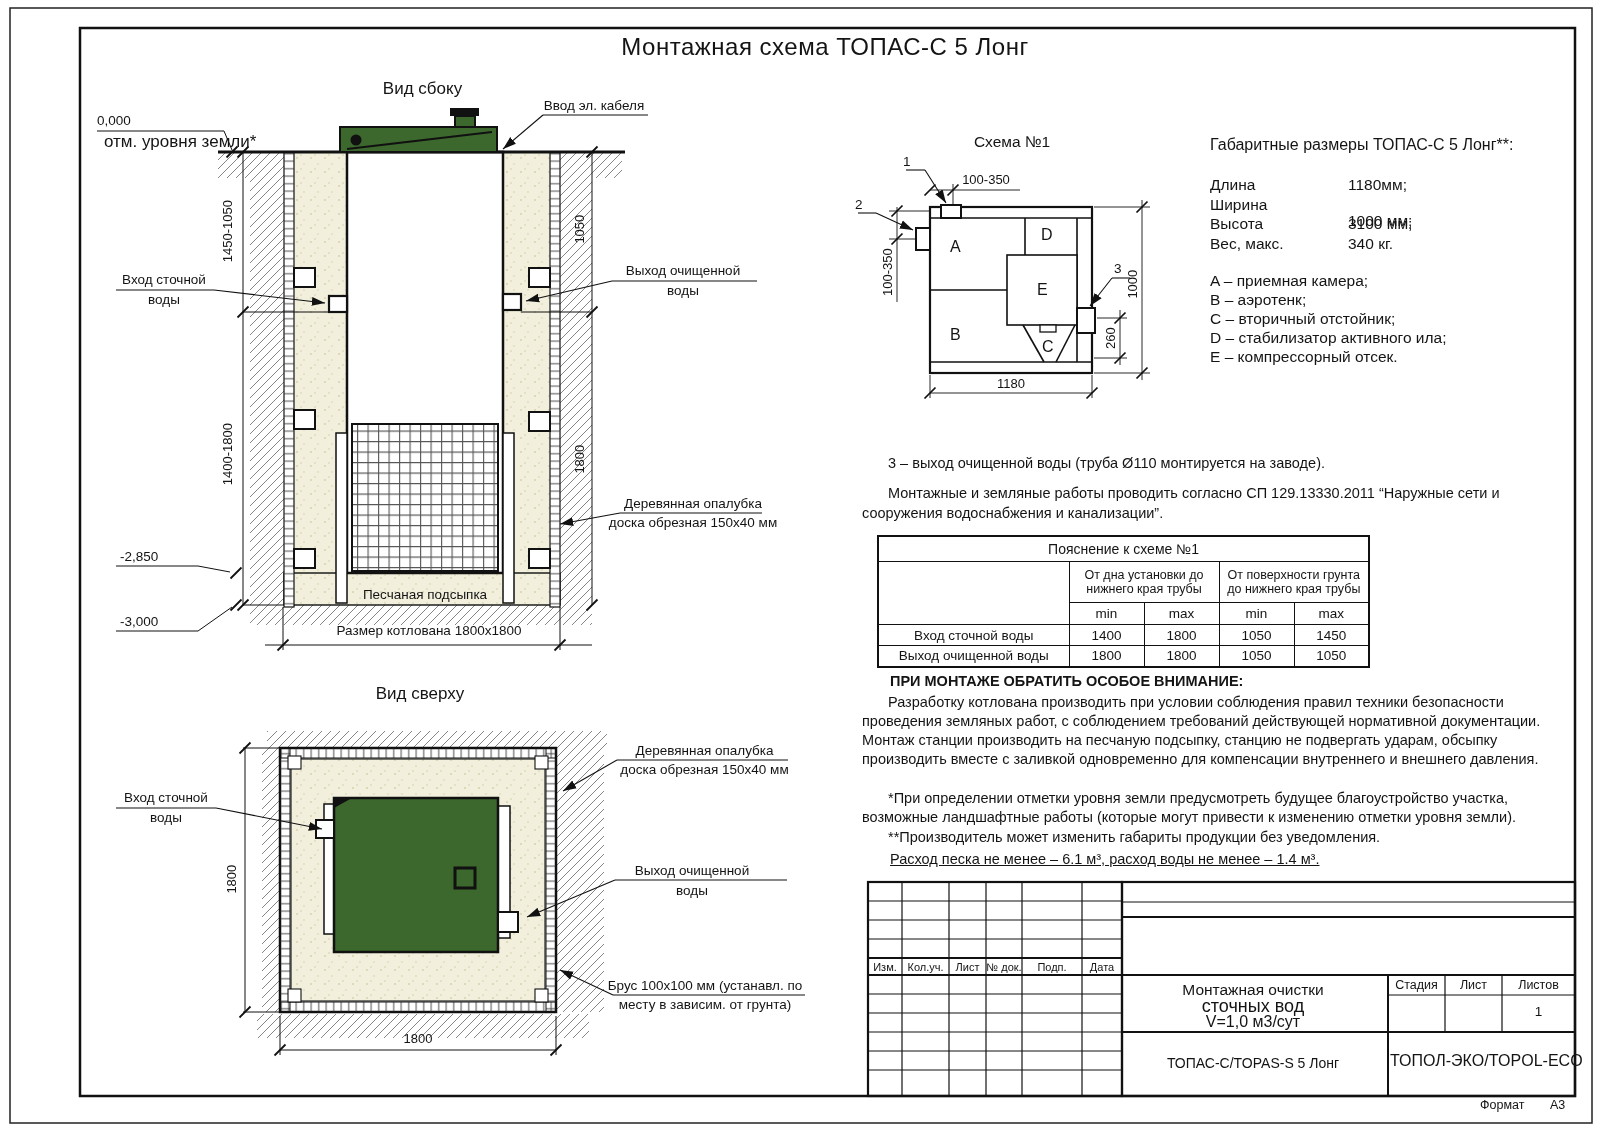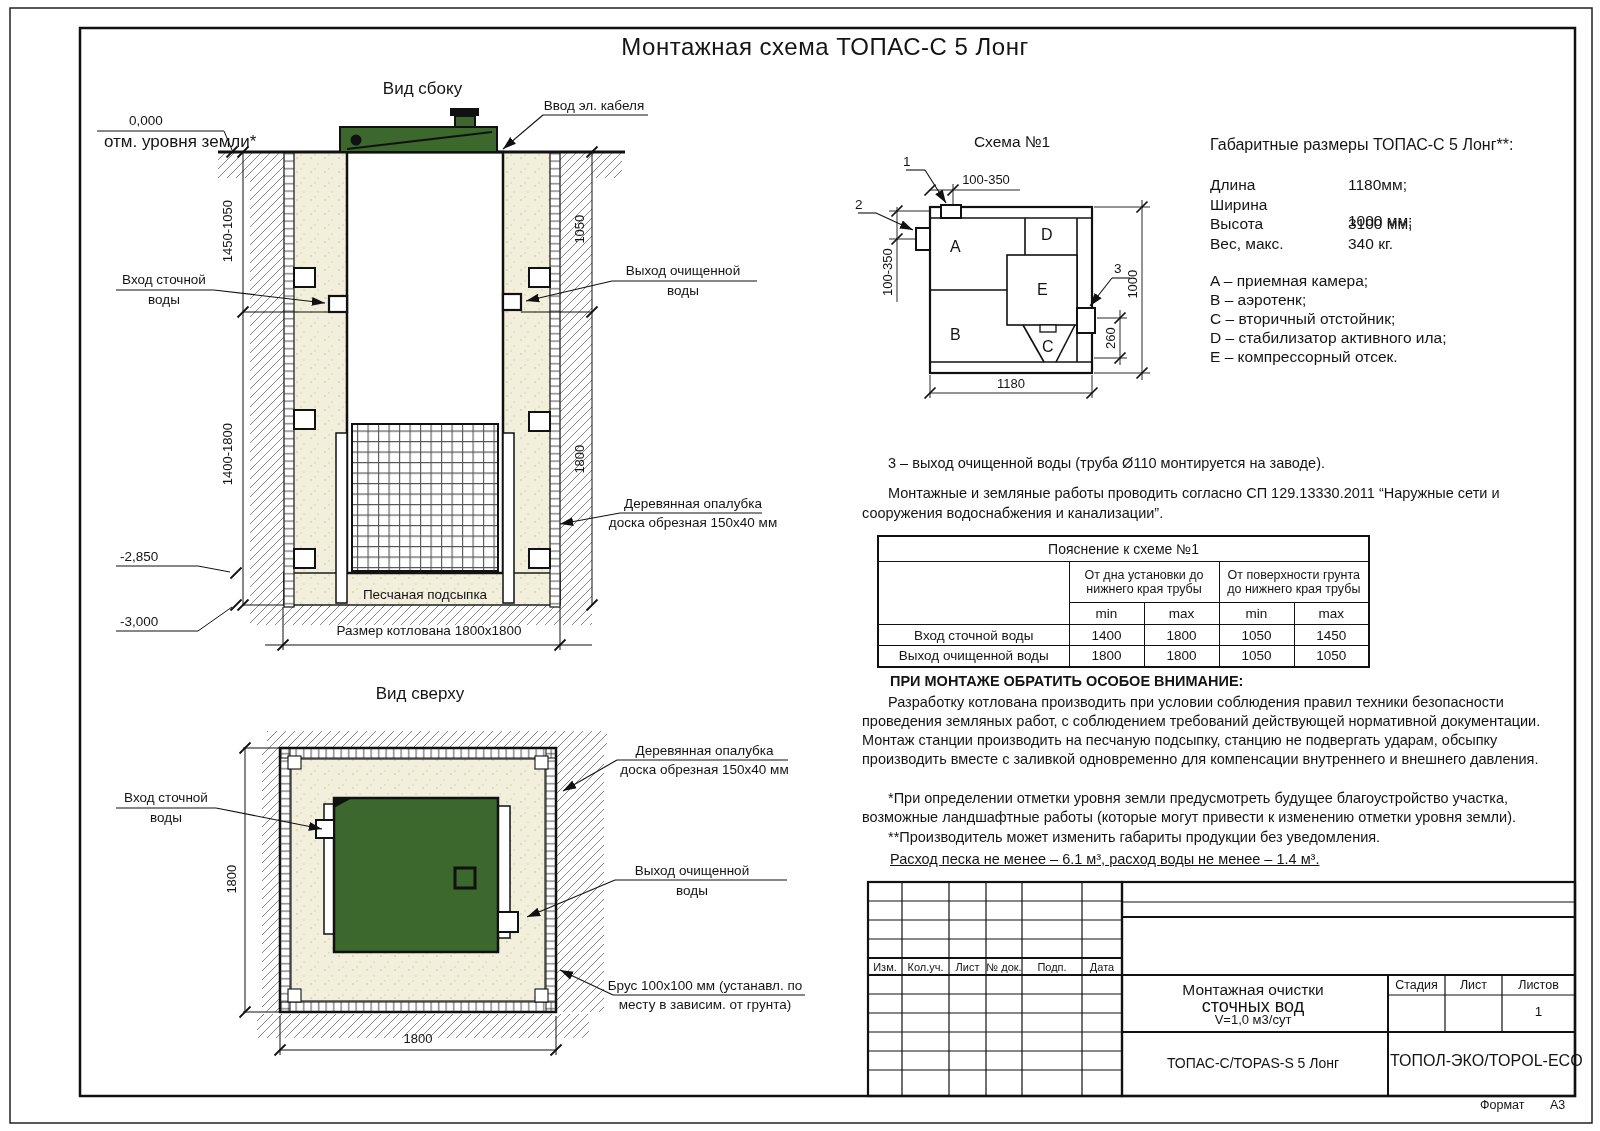--- a/index.html
+++ b/index.html
@@ -262,21 +262,21 @@
       <line x1="1122" y1="1032" x2="1575" y2="1032"></line>
       <line x1="1388" y1="975" x2="1388" y2="1096"></line>
     </g>
   </g>
 </svg>
 
 <div class="t c" style="left:400px;top:34px;width:850px;font-size:24px;letter-spacing:0.5px;">Монтажная схема ТОПАС-С 5 Лонг</div>
 
 <div class="t c" style="left:340px;top:80px;width:165px;font-size:17px;">Вид сбоку</div>
 <div class="t c" style="left:536px;top:99px;width:116px;font-size:13.5px;">Ввод эл. кабеля</div>
-<div class="t" style="left:97px;top:114px;font-size:13.5px;margin-left:32px;">0,000</div>
+<div class="t" style="left:97px;top:114px;font-size:13.5px;">0,000</div>
 <div class="t" style="left:104px;top:133px;font-size:17px;">отм. уровня земли*</div>
 <div class="t c" style="left:110px;top:273px;width:108px;font-size:13.5px;">Вход сточной</div>
 <div class="t c" style="left:110px;top:293px;width:108px;font-size:13.5px;">воды</div>
 <div class="t c" style="left:608px;top:264px;width:150px;font-size:13.5px;">Выход очищенной</div>
 <div class="t c" style="left:608px;top:284px;width:150px;font-size:13.5px;">воды</div>
 <div class="t c" style="left:608px;top:497px;width:170px;font-size:13.5px;">Деревянная опалубка</div>
 <div class="t c" style="left:608px;top:516px;width:170px;font-size:13.5px;">доска обрезная 150х40 мм</div>
 <div class="t c" style="left:345px;top:580px;width:160px;font-size:13.5px;margin-top:8px;">Песчаная подсыпка</div>
 <div class="t" style="left:120px;top:550px;font-size:13.5px;">-2,850</div>
 <div class="t" style="left:120px;top:615px;font-size:13.5px;">-3,000</div>
@@ -378,21 +378,21 @@
 <div class="t u" style="left:890px;top:852px;font-size:14.5px;">Расход песка не менее – 6.1 м³, расход воды не менее – 1.4 м³.</div>
 
 <div class="t c" style="left:868px;top:961px;width:34px;font-size:11px;">Изм.</div>
 <div class="t c" style="left:902px;top:961px;width:47px;font-size:11px;">Кол.уч.</div>
 <div class="t c" style="left:949px;top:961px;width:37px;font-size:11px;">Лист</div>
 <div class="t c" style="left:986px;top:961px;width:36px;font-size:11px;">№ док.</div>
 <div class="t c" style="left:1022px;top:961px;width:60px;font-size:11px;">Подп.</div>
 <div class="t c" style="left:1082px;top:961px;width:40px;font-size:11px;">Дата</div>
 <div class="t c" style="left:1122px;top:981px;width:262px;font-size:15.5px;">Монтажная очистки</div>
 <div class="t c" style="left:1122px;top:997px;width:262px;font-size:18px;">сточных вод</div>
-<div class="t c" style="left:1122px;top:1013px;width:262px;font-size:13px;">V=1,0 м3/сут</div>
+<div class="t c" style="left:1122px;top:1013px;width:262px;font-size:16px;">V=1,0 м3/сут</div>
 <div class="t c" style="left:1388px;top:979px;width:57px;font-size:12.5px;">Стадия</div>
 <div class="t c" style="left:1445px;top:979px;width:57px;font-size:12.5px;">Лист</div>
 <div class="t c" style="left:1502px;top:979px;width:73px;font-size:12.5px;">Листов</div>
 <div class="t c" style="left:1502px;top:1005px;width:73px;font-size:13.5px;">1</div>
 <div class="t c" style="left:1122px;top:1056px;width:262px;font-size:14px;">ТОПАС-С/TOPAS-S 5 Лонг</div>
 <div class="t c" style="left:1390px;top:1052px;width:183px;font-size:16px;">ТОПОЛ-ЭКО/TOPOL-ECO</div>
 <div class="t" style="left:1480px;top:1099px;font-size:12.5px;">Формат</div>
 <div class="t" style="left:1550px;top:1099px;font-size:12.5px;">А3</div>
 
 </div>

